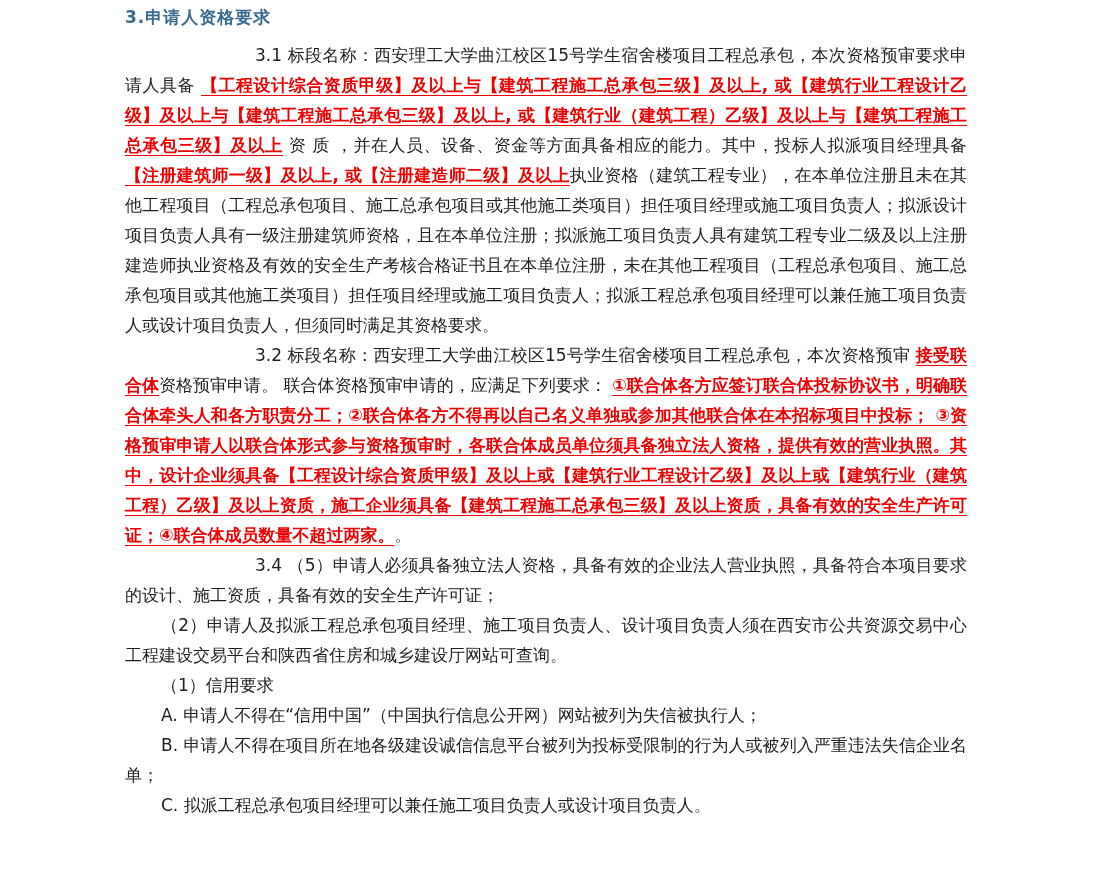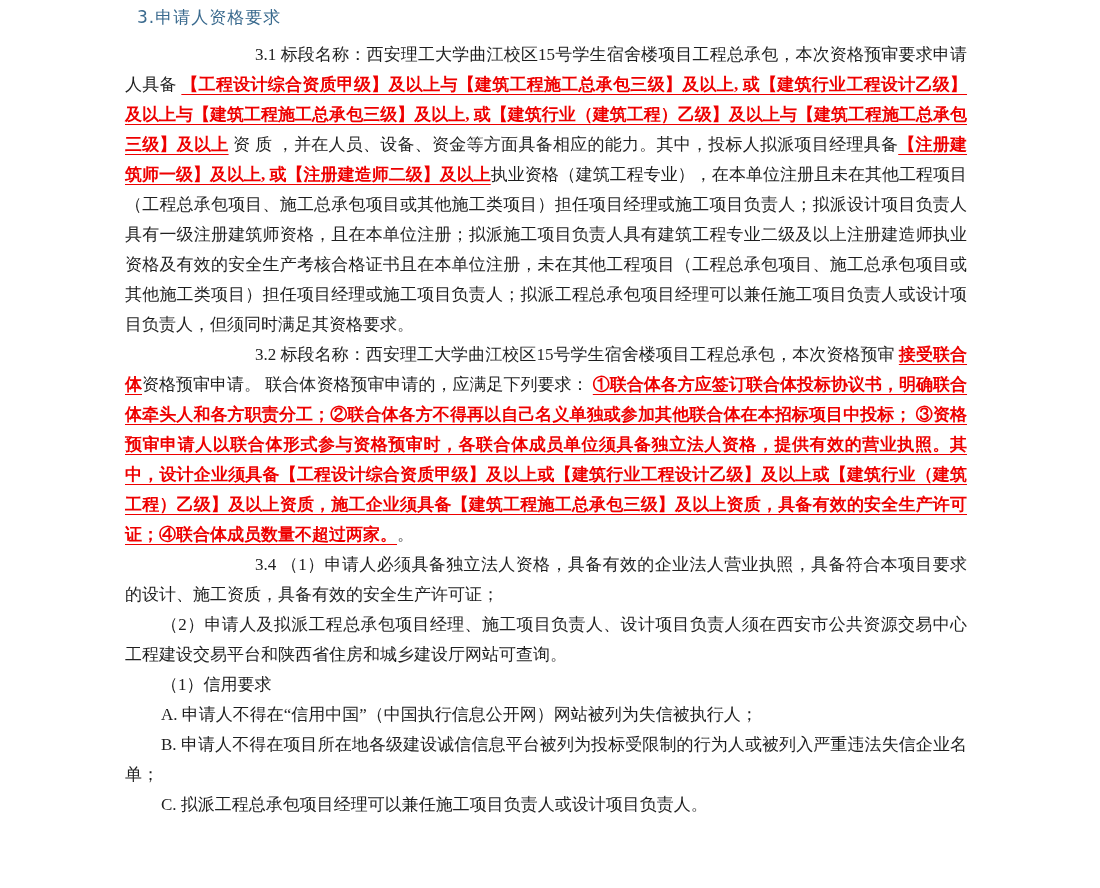--- a/index.html
+++ b/index.html
@@ -14,35 +14,34 @@
     font-family: "DejaVu Sans", "Liberation Sans", sans-serif;
   }
   .page {
     box-sizing: border-box;
     width: 1100px;
     height: 888px;
     padding: 6px 133px 0 125px;
     background: #ffffff;
   }
   .section-heading {
-    margin: 0 0 12px 12px;
+    margin: 0 0 12px 0;
     font-size: 17px;
-    font-weight: normal;
+    font-weight: bold;
     line-height: 22px;
     color: var(--heading-color, #3a6a8e);
     letter-spacing: 1px;
   }
   .para {
     margin: 0;
     font-size: 17px;
     line-height: 30px;
     text-align: justify;
     color: var(--body-color, #1f1f1f);
     word-break: break-all;
-    font-family: Liberation Serif, serif;
   }
   .indent-large { text-indent: 130px; }
   .indent-small { text-indent: 36px; }
   .run-red {
     color: var(--highlight-color, #ee0000);
     text-decoration: underline;
     text-underline-offset: 4px;
     font-weight: 600;
   }
   .run-black {
@@ -50,20 +49,20 @@
   }
 </style>
 </head>
 <body>
 
 <div class="page">
   <h3 class="section-heading">3.申请人资格要求</h3>
   <div>
       <p class="para indent-large"><span class="run-black">3.1 标段名称：西安理工大学曲江校区15号学生宿舍楼项目工程总承包，本次资格预审要求申请人具备 </span><span class="run-red">【工程设计综合资质甲级】及以上与【建筑工程施工总承包三级】及以上, 或【建筑行业工程设计乙级】及以上与【建筑工程施工总承包三级】及以上, 或【建筑行业（建筑工程）乙级】及以上与【建筑工程施工总承包三级】及以上</span><span class="run-black"> 资 质 ，并在人员、设备、资金等方面具备相应的能力。其中，投标人拟派项目经理具备</span><span class="run-red">【注册建筑师一级】及以上, 或【注册建造师二级】及以上</span><span class="run-black">执业资格（建筑工程专业），在本单位注册且未在其他工程项目（工程总承包项目、施工总承包项目或其他施工类项目）担任项目经理或施工项目负责人；拟派设计项目负责人具有一级注册建筑师资格，且在本单位注册；拟派施工项目负责人具有建筑工程专业二级及以上注册建造师执业资格及有效的安全生产考核合格证书且在本单位注册，未在其他工程项目（工程总承包项目、施工总承包项目或其他施工类项目）担任项目经理或施工项目负责人；拟派工程总承包项目经理可以兼任施工项目负责人或设计项目负责人，但须同时满足其资格要求。</span></p>
       <p class="para indent-large"><span class="run-black">3.2 标段名称：西安理工大学曲江校区15号学生宿舍楼项目工程总承包，本次资格预审 </span><span class="run-red">接受联合体</span><span class="run-black">资格预审申请。 联合体资格预审申请的，应满足下列要求： </span><span class="run-red">①联合体各方应签订联合体投标协议书，明确联合体牵头人和各方职责分工；②联合体各方不得再以自己名义单独或参加其他联合体在本招标项目中投标； ③资格预审申请人以联合体形式参与资格预审时，各联合体成员单位须具备独立法人资格，提供有效的营业执照。其中，设计企业须具备【工程设计综合资质甲级】及以上或【建筑行业工程设计乙级】及以上或【建筑行业（建筑工程）乙级】及以上资质，施工企业须具备【建筑工程施工总承包三级】及以上资质，具备有效的安全生产许可证；④联合体成员数量不超过两家。</span><span class="run-black">。</span></p>
-      <p class="para indent-large"><span class="run-black">3.4 （1）申请人必须具备独立法人资格，具备有效的企业法人营业执照，具备符合本项目要求的设计、施工资质，具备有效的安全生产许可证；</span></p>
+      <p class="para indent-large"><span class="run-black">3.4 （5）申请人必须具备独立法人资格，具备有效的企业法人营业执照，具备符合本项目要求的设计、施工资质，具备有效的安全生产许可证；</span></p>
       <p class="para indent-small"><span class="run-black">（2）申请人及拟派工程总承包项目经理、施工项目负责人、设计项目负责人须在西安市公共资源交易中心工程建设交易平台和陕西省住房和城乡建设厅网站可查询。</span></p>
       <p class="para indent-small"><span class="run-black">（1）信用要求</span></p>
       <p class="para indent-small"><span class="run-black">A. 申请人不得在“信用中国”（中国执行信息公开网）网站被列为失信被执行人；</span></p>
       <p class="para indent-small"><span class="run-black">B. 申请人不得在项目所在地各级建设诚信信息平台被列为投标受限制的行为人或被列入严重违法失信企业名单；</span></p>
       <p class="para indent-small"><span class="run-black">C. 拟派工程总承包项目经理可以兼任施工项目负责人或设计项目负责人。</span></p>
     </div>
 </div>
 
 </body></html>

